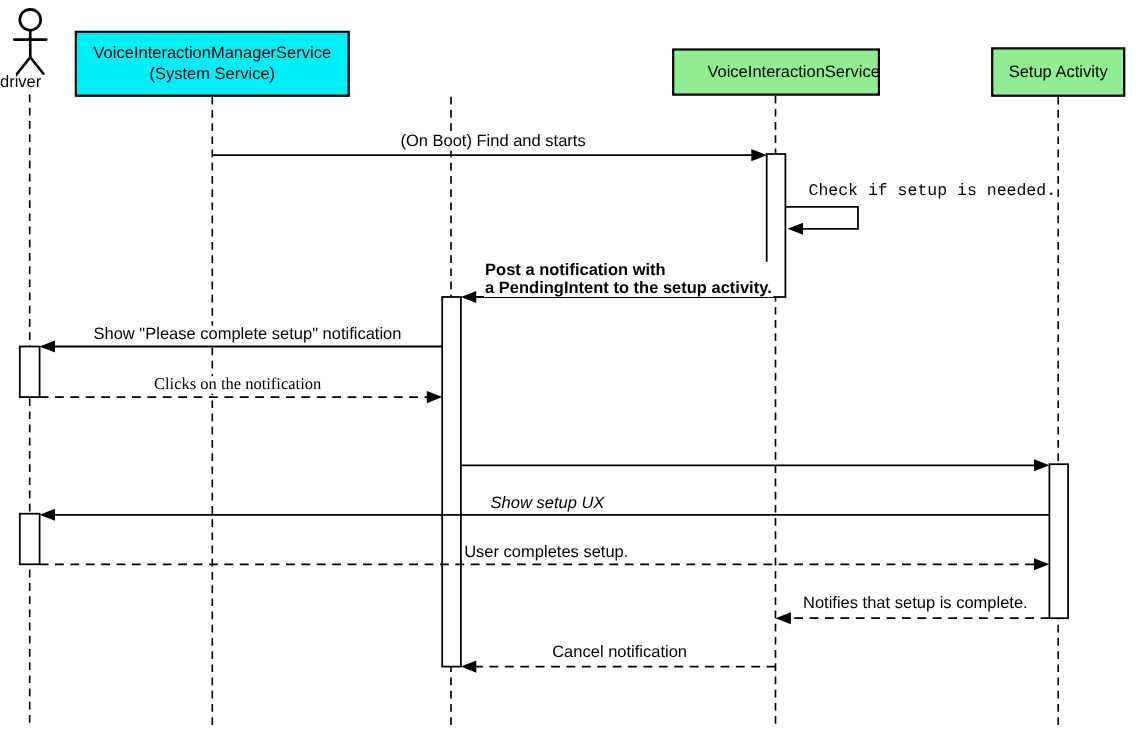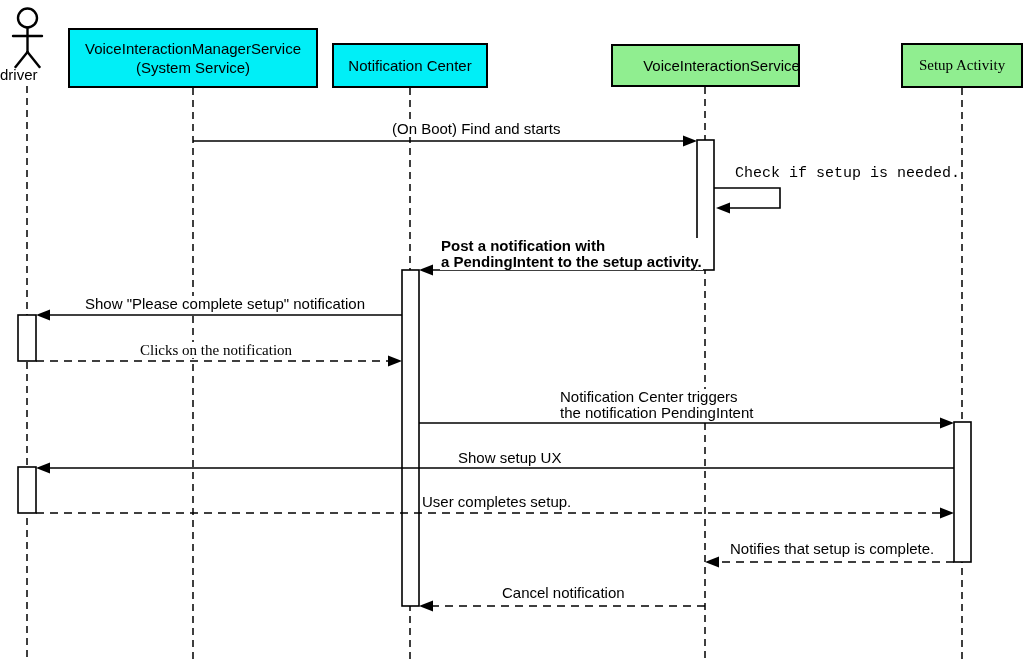--- a/index.html
+++ b/index.html
@@ -98,49 +98,42 @@
       <line x1="27.5" y1="52" x2="39.5" y2="67"></line>
     </g>
   </svg>
 
   <div class="actor-label" style="left:0px;top:66px;width:56px;">driver</div>
 
   <div class="participant" style="left: 68px; top: 28px; width: 250px; height: 60px; background-color: rgb(0, 239, 247);">
     <span>VoiceInteractionManagerService</span>
     <span>(System Service)</span>
   </div>
-  <div class="participant" style="left: 332px; top: 43px; width: 156px; height: 45px; background-color: rgb(0, 239, 247);">
-    <span>Notification Center</span>
-  </div>
   <div class="participant" style="left: 611px; top: 44px; width: 189px; height: 43px; background-color: rgb(144, 238, 144); padding-left: 32px;">
     <span>VoiceInteractionService</span>
   </div>
-  <div class="participant" style="left: 901px; top: 43px; width: 122px; height: 45px; background-color: rgb(144, 238, 144); font-family: Liberation Serif, serif;">
+  <div class="participant" style="left: 901px; top: 43px; width: 122px; height: 45px; background-color: rgb(144, 238, 144);">
     <span>Setup Activity</span>
   </div>
 
-  <div class="msg-label" style="left:363px;top:121px;margin-left:28px;">(On Boot) Find and starts</div>
+  <div class="msg-label" style="left:363px;top:121px;">(On Boot) Find and starts</div>
 
   <div class="msg-label" style="left:734px;top:166px;font-family:Liberation Mono, monospace;">Check if setup is needed.</div>
 
   <div class="msg-label" style="left:440px;top:238px;font-weight:bold;">
     <div>Post a notification with</div>
     <div>a PendingIntent to the setup activity.</div>
   </div>
 
   <div class="msg-label" style="left:84px;top:296px;">Show "Please complete setup" notification</div>
 
   <div class="msg-label" style="left:139px;top:342px;font-family:Liberation Serif, serif;">Clicks on the notification</div>
 
-  <div class="msg-label" style="left:559px;top:389px;">
-    <div>Notification Center triggers</div>
-    <div>the notification PendingIntent</div>
-  </div>
 
-  <div class="msg-label" style="left:457px;top:450px;">Show setup UX</div>
+  <div class="msg-label" style="left:445px;top:450px;font-style:italic;">Show setup UX</div>
 
   <div class="msg-label" style="left:421px;top:494px;">User completes setup.</div>
 
   <div class="msg-label" style="left:729px;top:541px;">Notifies that setup is complete.</div>
 
   <div class="msg-label" style="left:501px;top:585px;">Cancel notification</div>
 
 </div>
 
 </body></html>

